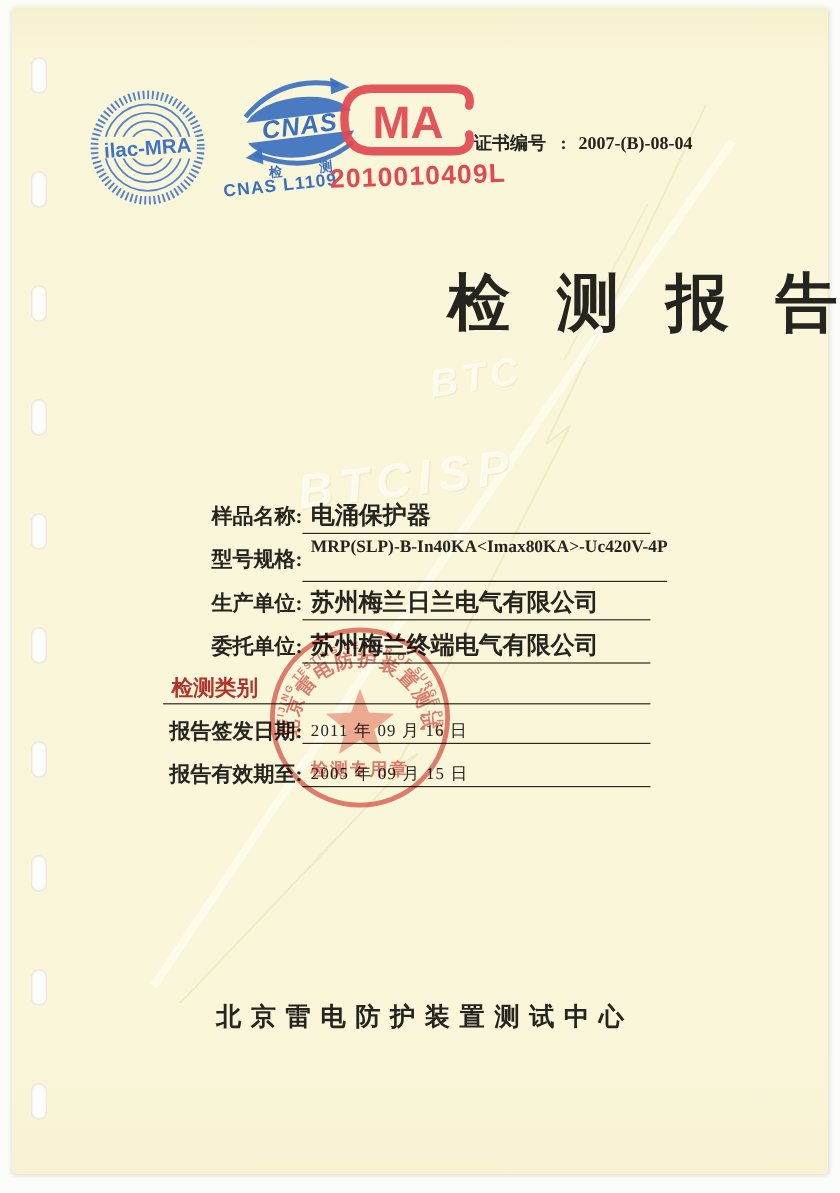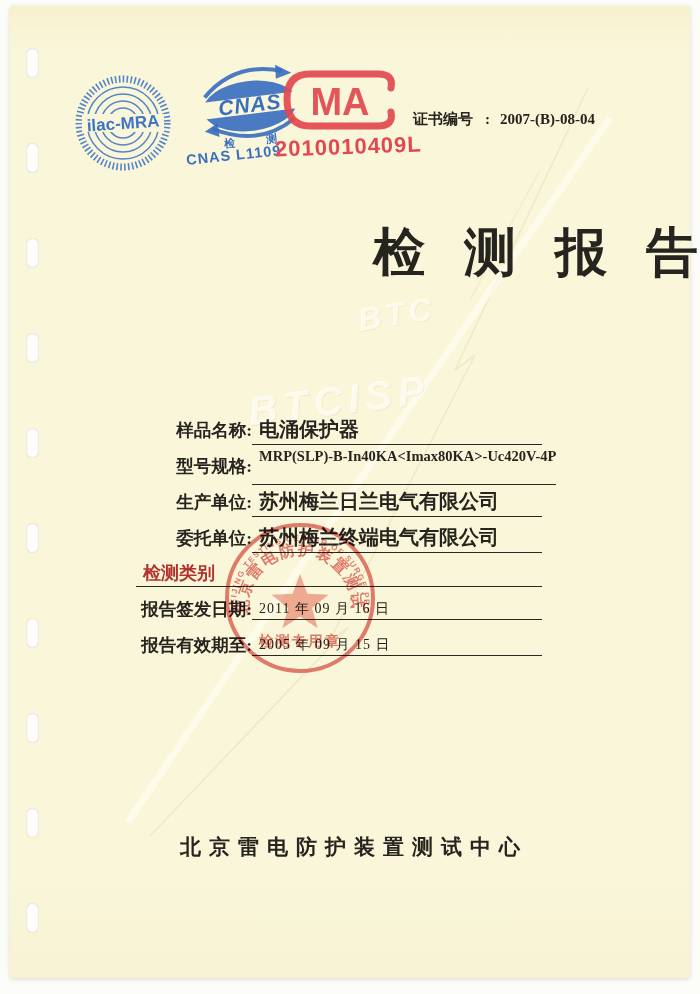--- a/index.html
+++ b/index.html
@@ -32,21 +32,21 @@
   
   .ilac{position:absolute;left:74px;top:74px;}
   .cnas{position:absolute;left:192px;top:62px;}
   .cnas-sub1{position:absolute;left:224px;top:133px;color:#3a6fc0;font-size:11px;font-weight:bold;
     letter-spacing:14px;transform:rotate(-6deg);font-family:"Liberation Sans",sans-serif;}
   .cnas-sub2{position:absolute;left:186px;top:147px;color:#3a6fc0;font-size:14.5px;font-weight:bold;
     letter-spacing:1px;transform:rotate(-6deg);font-family:"Liberation Sans",sans-serif;}
   .cma{position:absolute;left:282px;top:70px;}
   .cma-number{position:absolute;left:275px;top:134px;color:#e2484f;font-size:22px;font-weight:bold;
     letter-spacing:1px;transform:rotate(-2deg);font-family:"Liberation Sans",sans-serif;}
-  .cert-line{position:absolute;left:413px;top:110px;font-size:15px;font-weight:bold;color:#26241f;
+  .cert-line{position:absolute;left:395px;top:110px;font-size:15px;font-weight:bold;color:#26241f;
     white-space:nowrap;}
   .cert-line .sep{margin:0 10px 0 12px;}
   
   .report-title{
     position:absolute;left:0;top:218px;width:700px;text-align:right;
     font-size:52px;font-weight:bold;color:#26241f;word-spacing:22px;letter-spacing:2px;
     text-indent:10px;
   }
   
   .fields{position:absolute;left:136px;top:413px;width:406px;z-index:2;}

